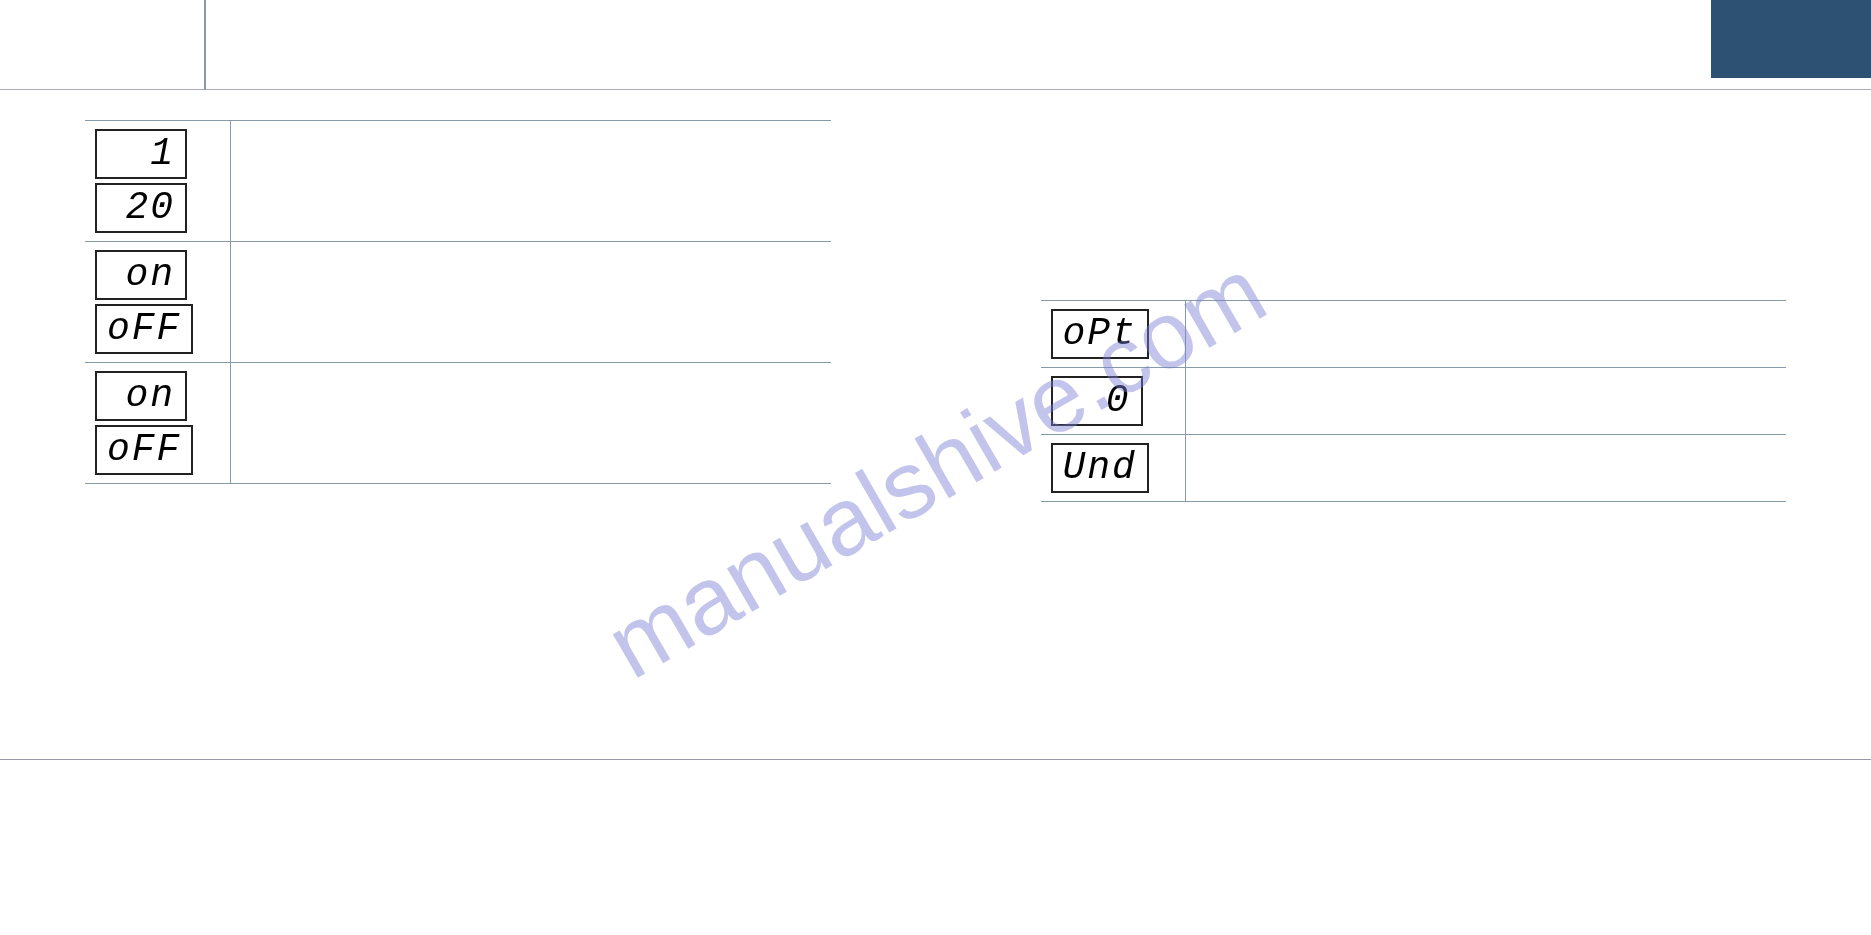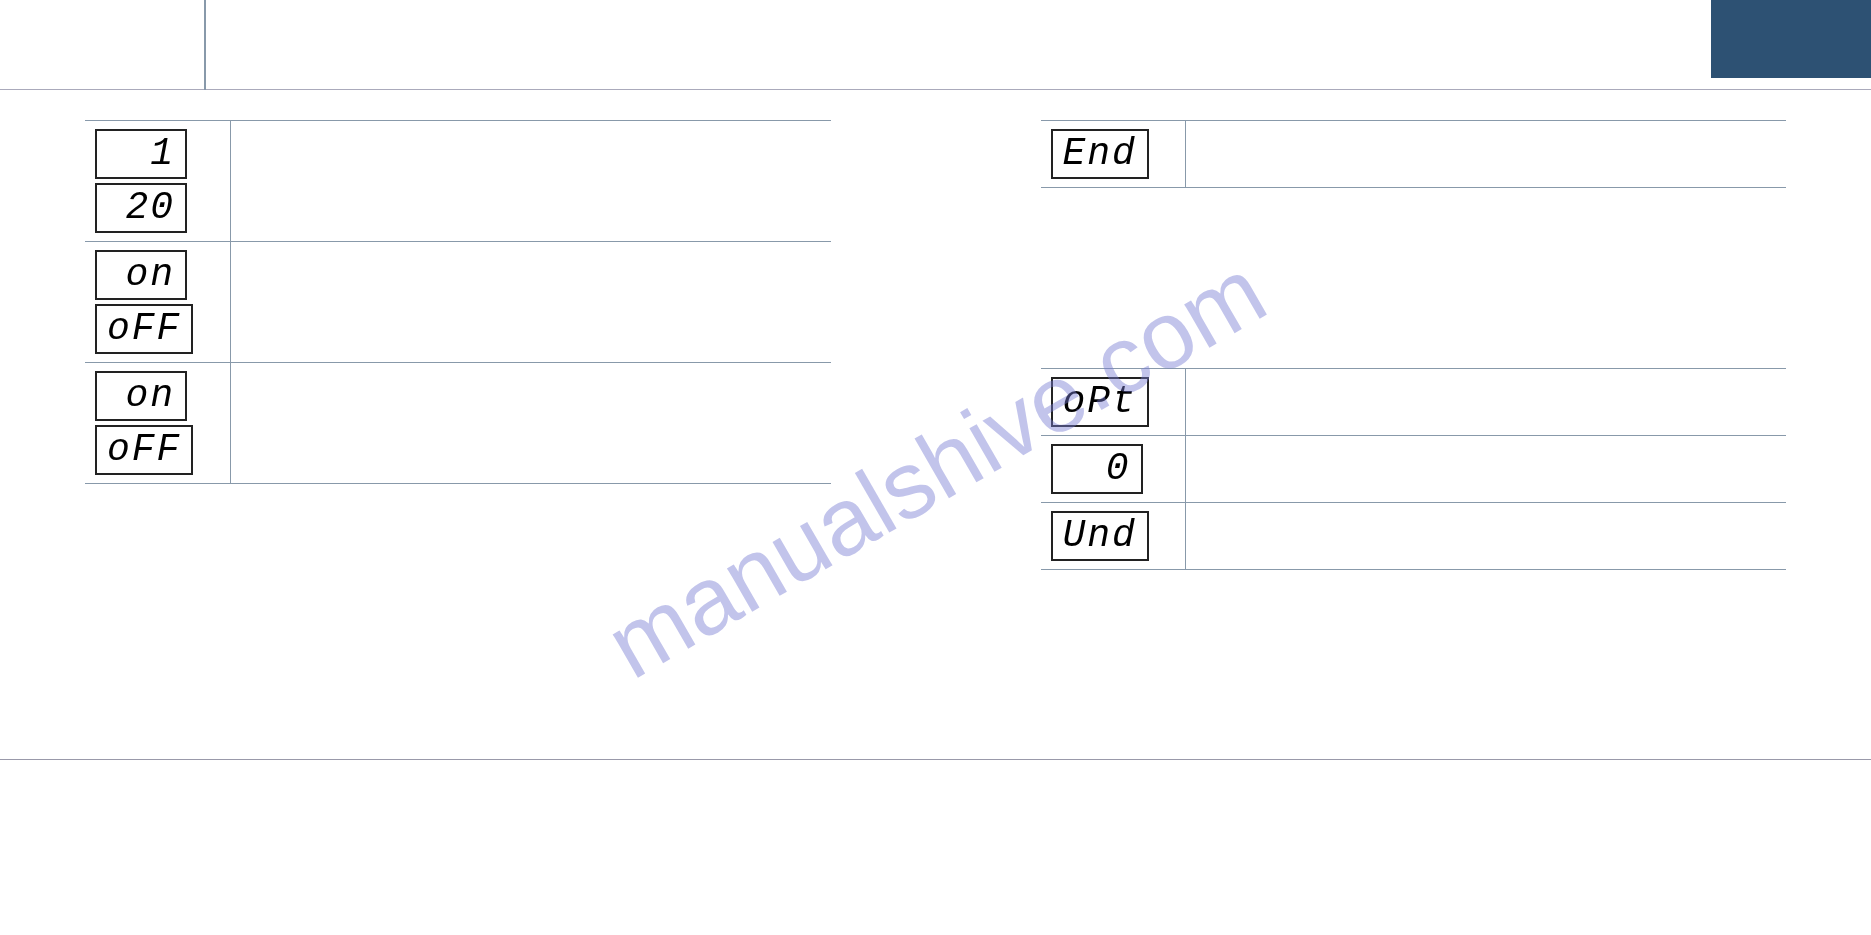--- a/index.html
+++ b/index.html
@@ -148,40 +148,27 @@
         <td class="desc-cell">
           <div class="title"></div>
           <div></div>
         </td>
       </tr>
     </tbody>
       </table>
   </div>
 
   <div class="col">
+
+    <div style="height:180px"></div>
+
     <table class="tbl">
       <tbody>
           <tr>
         <td class="icon-cell">
-          <span class="seg-box">End</span>
-        </td>
-        <td class="desc-cell">
-          <div class="title"></div>
-          <div></div>
-        </td>
-      </tr>
-    </tbody>
-      </table>
-
-    <div style="height:180px"></div>
-
-    <table class="tbl">
-      <tbody>
-          <tr>
-        <td class="icon-cell">
           <span class="seg-box">oPt</span>
         </td>
         <td class="desc-cell">
           <div class="title"></div>
           <div></div>
         </td>
       </tr>
       <tr>
         <td class="icon-cell">
           <span class="seg-box">0</span>

